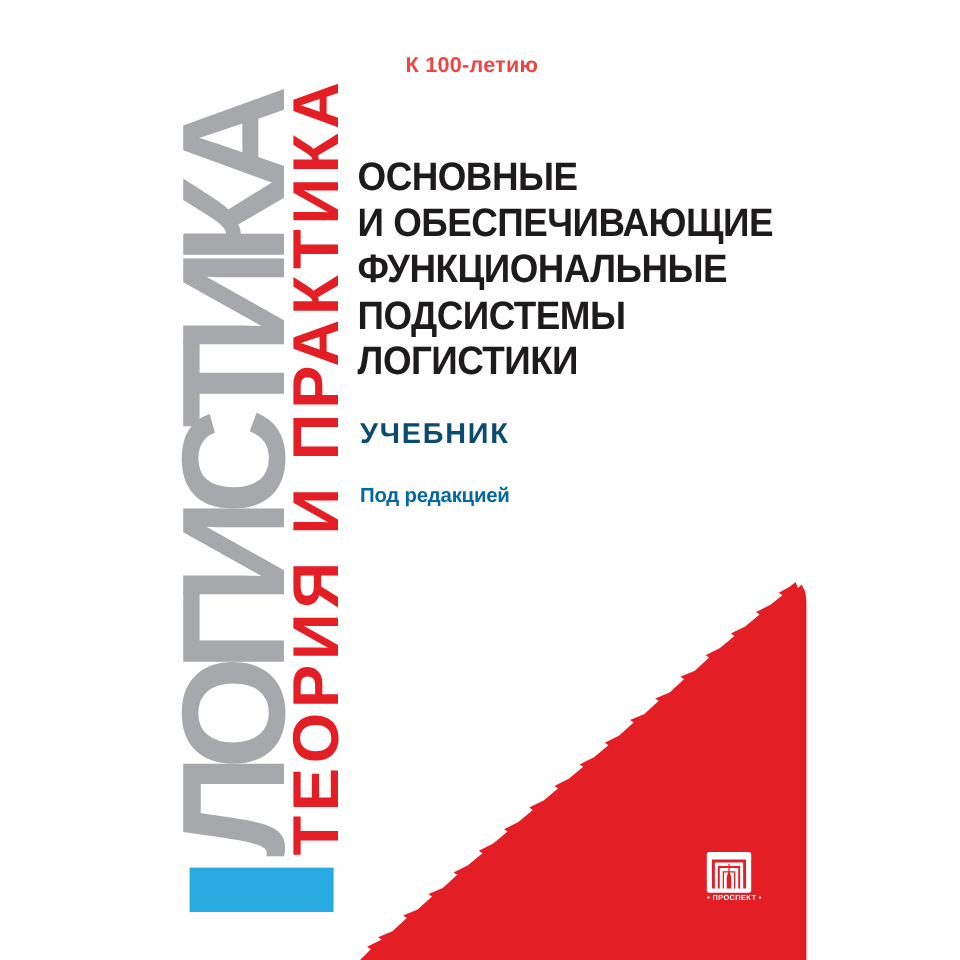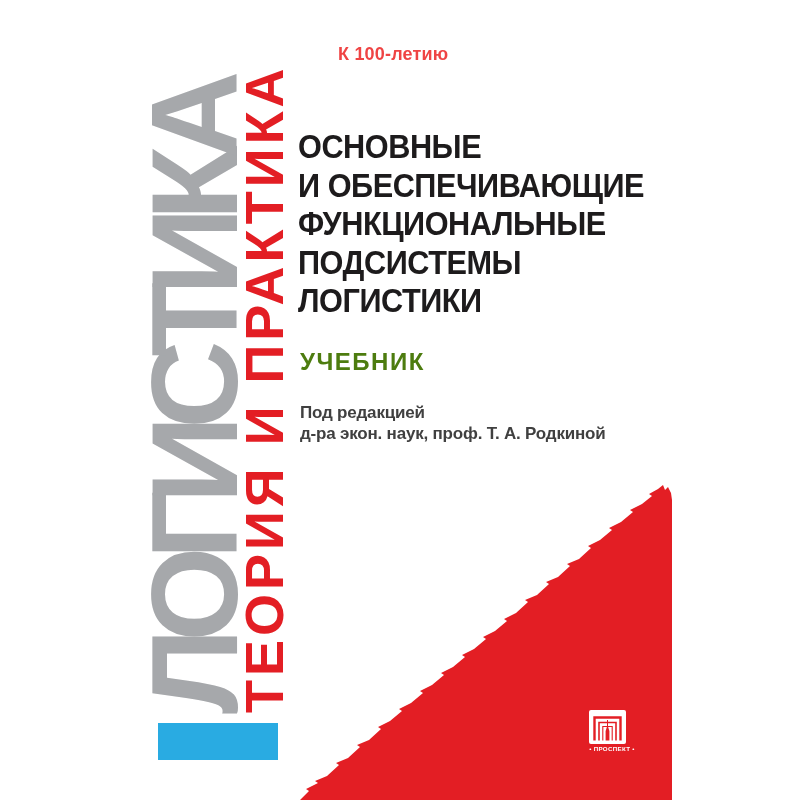--- a/index.html
+++ b/index.html
@@ -31,26 +31,26 @@
   }
   .title{
     position:absolute;left:298px;top:128px;
     font-size:33px;line-height:38.5px;font-weight:bold;
     color:#1d1b1c;letter-spacing:-.5px;
     transform:scaleX(.93);transform-origin:0 0;
   }
   .badge{
     position:absolute;left:300px;top:349px;
     font-size:24px;line-height:26px;font-weight:bold;
-    color:#4d7c0f;letter-spacing:1.5px;
+    color:#0c4a6e;letter-spacing:1.5px;
   }
   .editors{
     position:absolute;left:300px;top:402px;
     font-size:17px;line-height:21px;font-weight:bold;
-    color:#404040;letter-spacing:-.2px;
+    color:#0369a1;letter-spacing:-.2px;
   }
   
   .blue-bar{
     position:absolute;left:158px;top:723px;width:120px;height:37px;
     background:#29abe2;
   }
   .shape-svg{position:absolute;left:0;top:0;width:800px;height:800px;}
   .publisher-label{
     position:absolute;left:567px;top:745px;width:90px;
     text-align:center;color:#ffffff;font-weight:bold;
@@ -77,21 +77,20 @@
     <div>И ОБЕСПЕЧИВАЮЩИЕ</div>
     <div>ФУНКЦИОНАЛЬНЫЕ</div>
     <div>ПОДСИСТЕМЫ</div>
     <div>ЛОГИСТИКИ</div>
   </div>
 
   <div class="badge">УЧЕБНИК</div>
 
   <div class="editors">
     <div>Под редакцией</div>
-    <div>д-ра экон. наук, проф. Т. А. Родкиной</div>
   </div>
 
   <div class="blue-bar"></div>
 
   <svg class="shape-svg" viewBox="0 0 800 800" aria-hidden="true">
     <polygon fill="#e31e24" points="300,800 309,791 306,789 318,783 315,781 327,776 339,765 336,763 348,758
               360,747 357,745 369,740 381,729 378,727 390,721 402,711 399,709 411,703
               423,693 420,691 432,685 444,675 441,673 453,667 465,657 462,655 474,649
               486,639 483,637 495,631 507,621 504,619 516,613 528,602 525,600 537,595
               549,584 546,582 558,577 570,566 567,564 579,559 591,548 588,546 600,540

